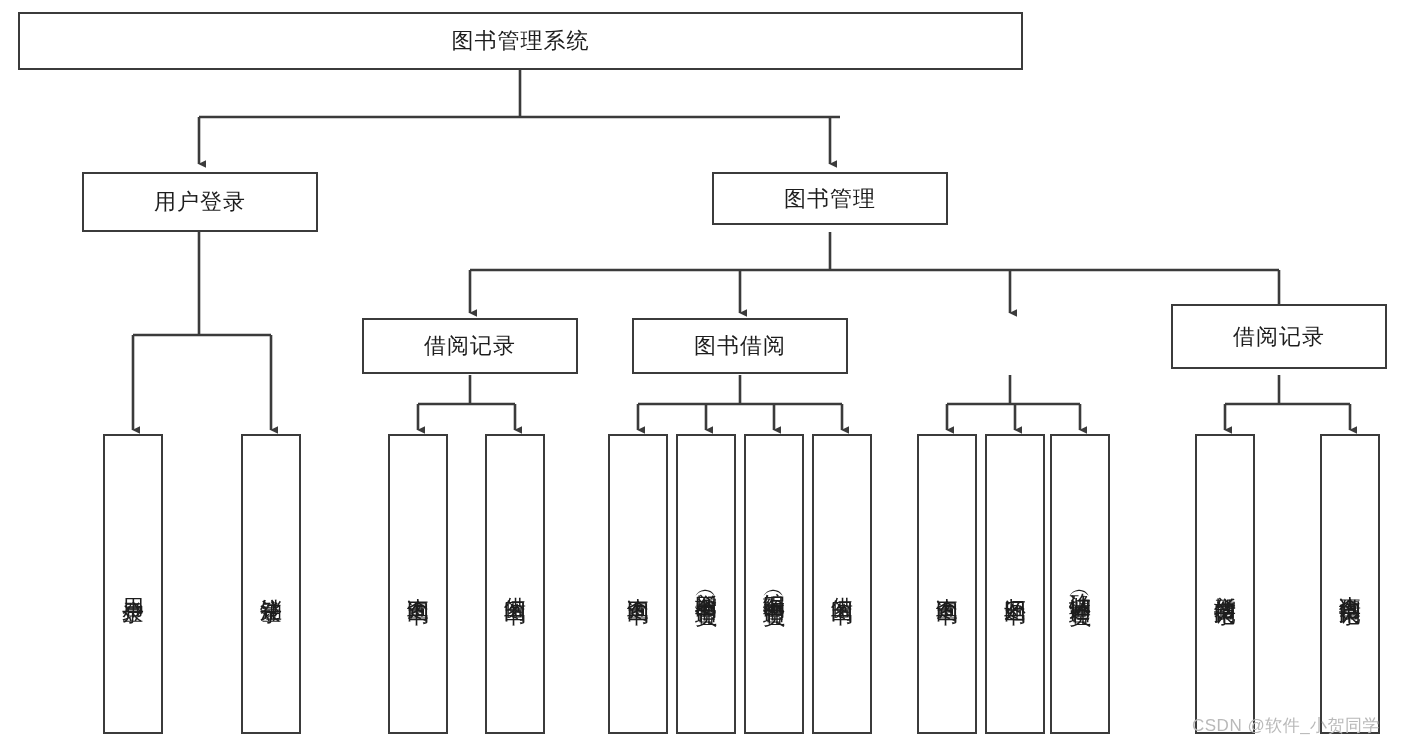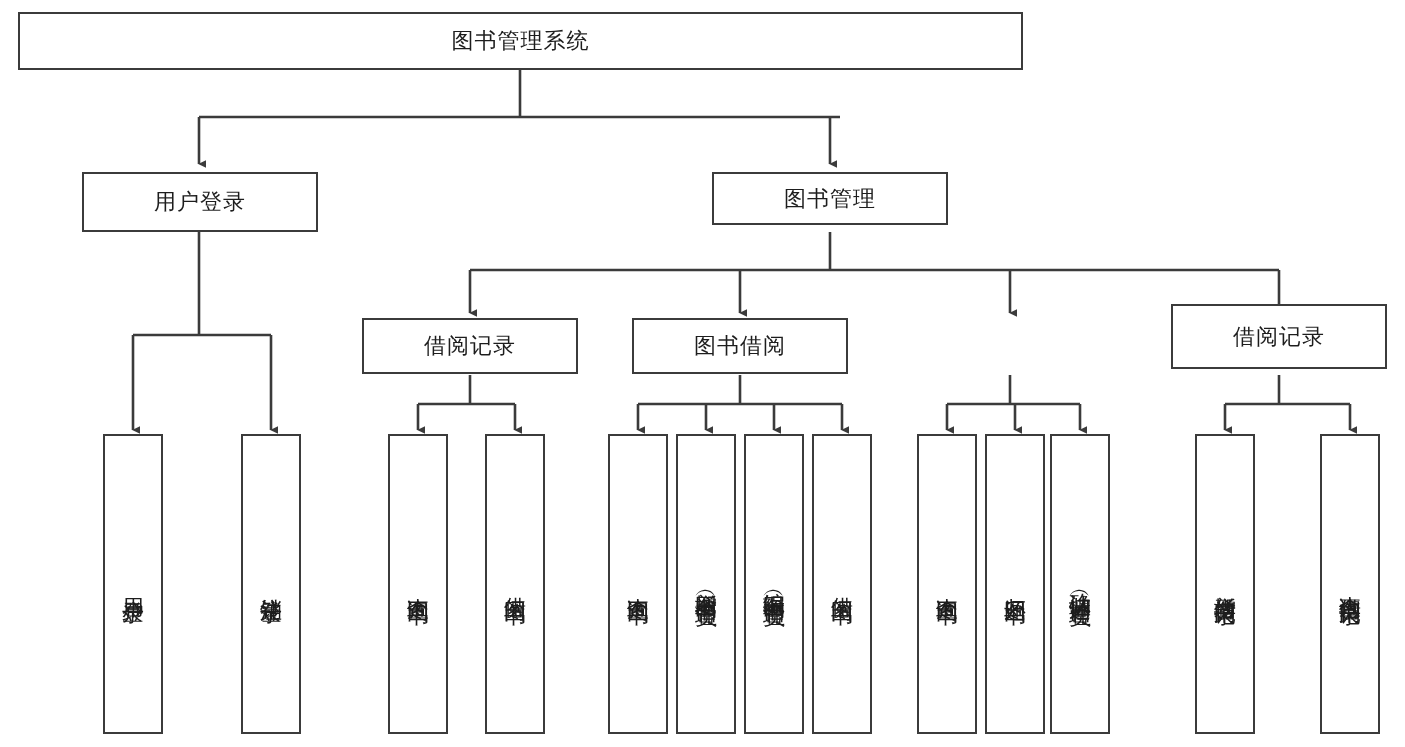--- a/index.html
+++ b/index.html
@@ -173,14 +173,15 @@
     <span class="vlabel">确认归还（管理员）</span>
   </div>
 
   <div class="node vert" style="left:1195px; top:434px; width:60px; height:300px;">
     <span class="vlabel">新增借阅记录</span>
   </div>
   <div class="node vert" style="left:1320px; top:434px; width:60px; height:300px;">
     <span class="vlabel">查询借阅记录</span>
   </div>
 
+  <div class="watermark" style="left:1192px; top:714px;">CSDN @软件_小贺同学</div>
 
 </div>
 
 </body></html>

